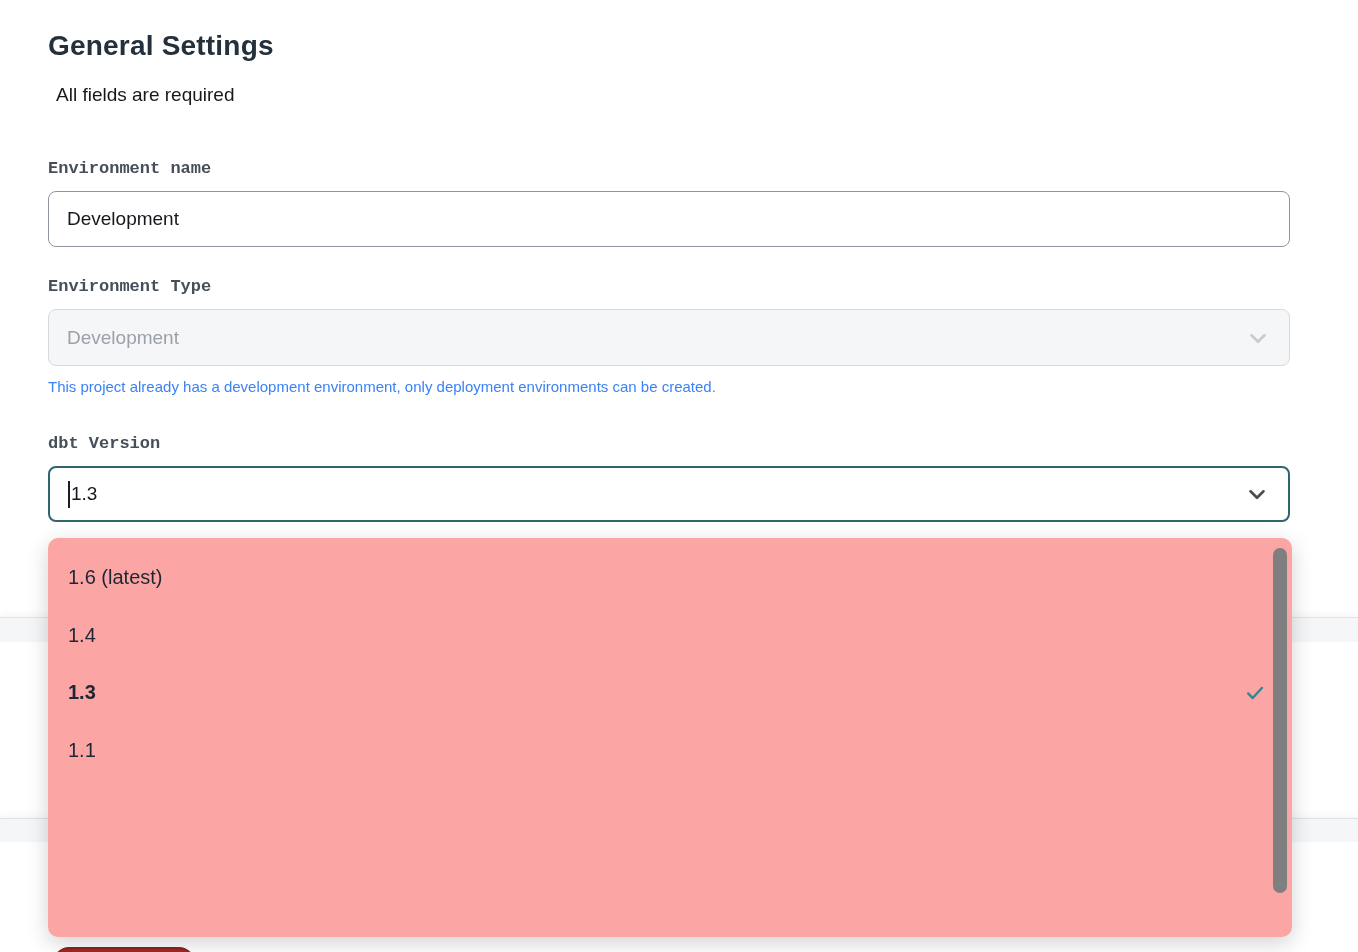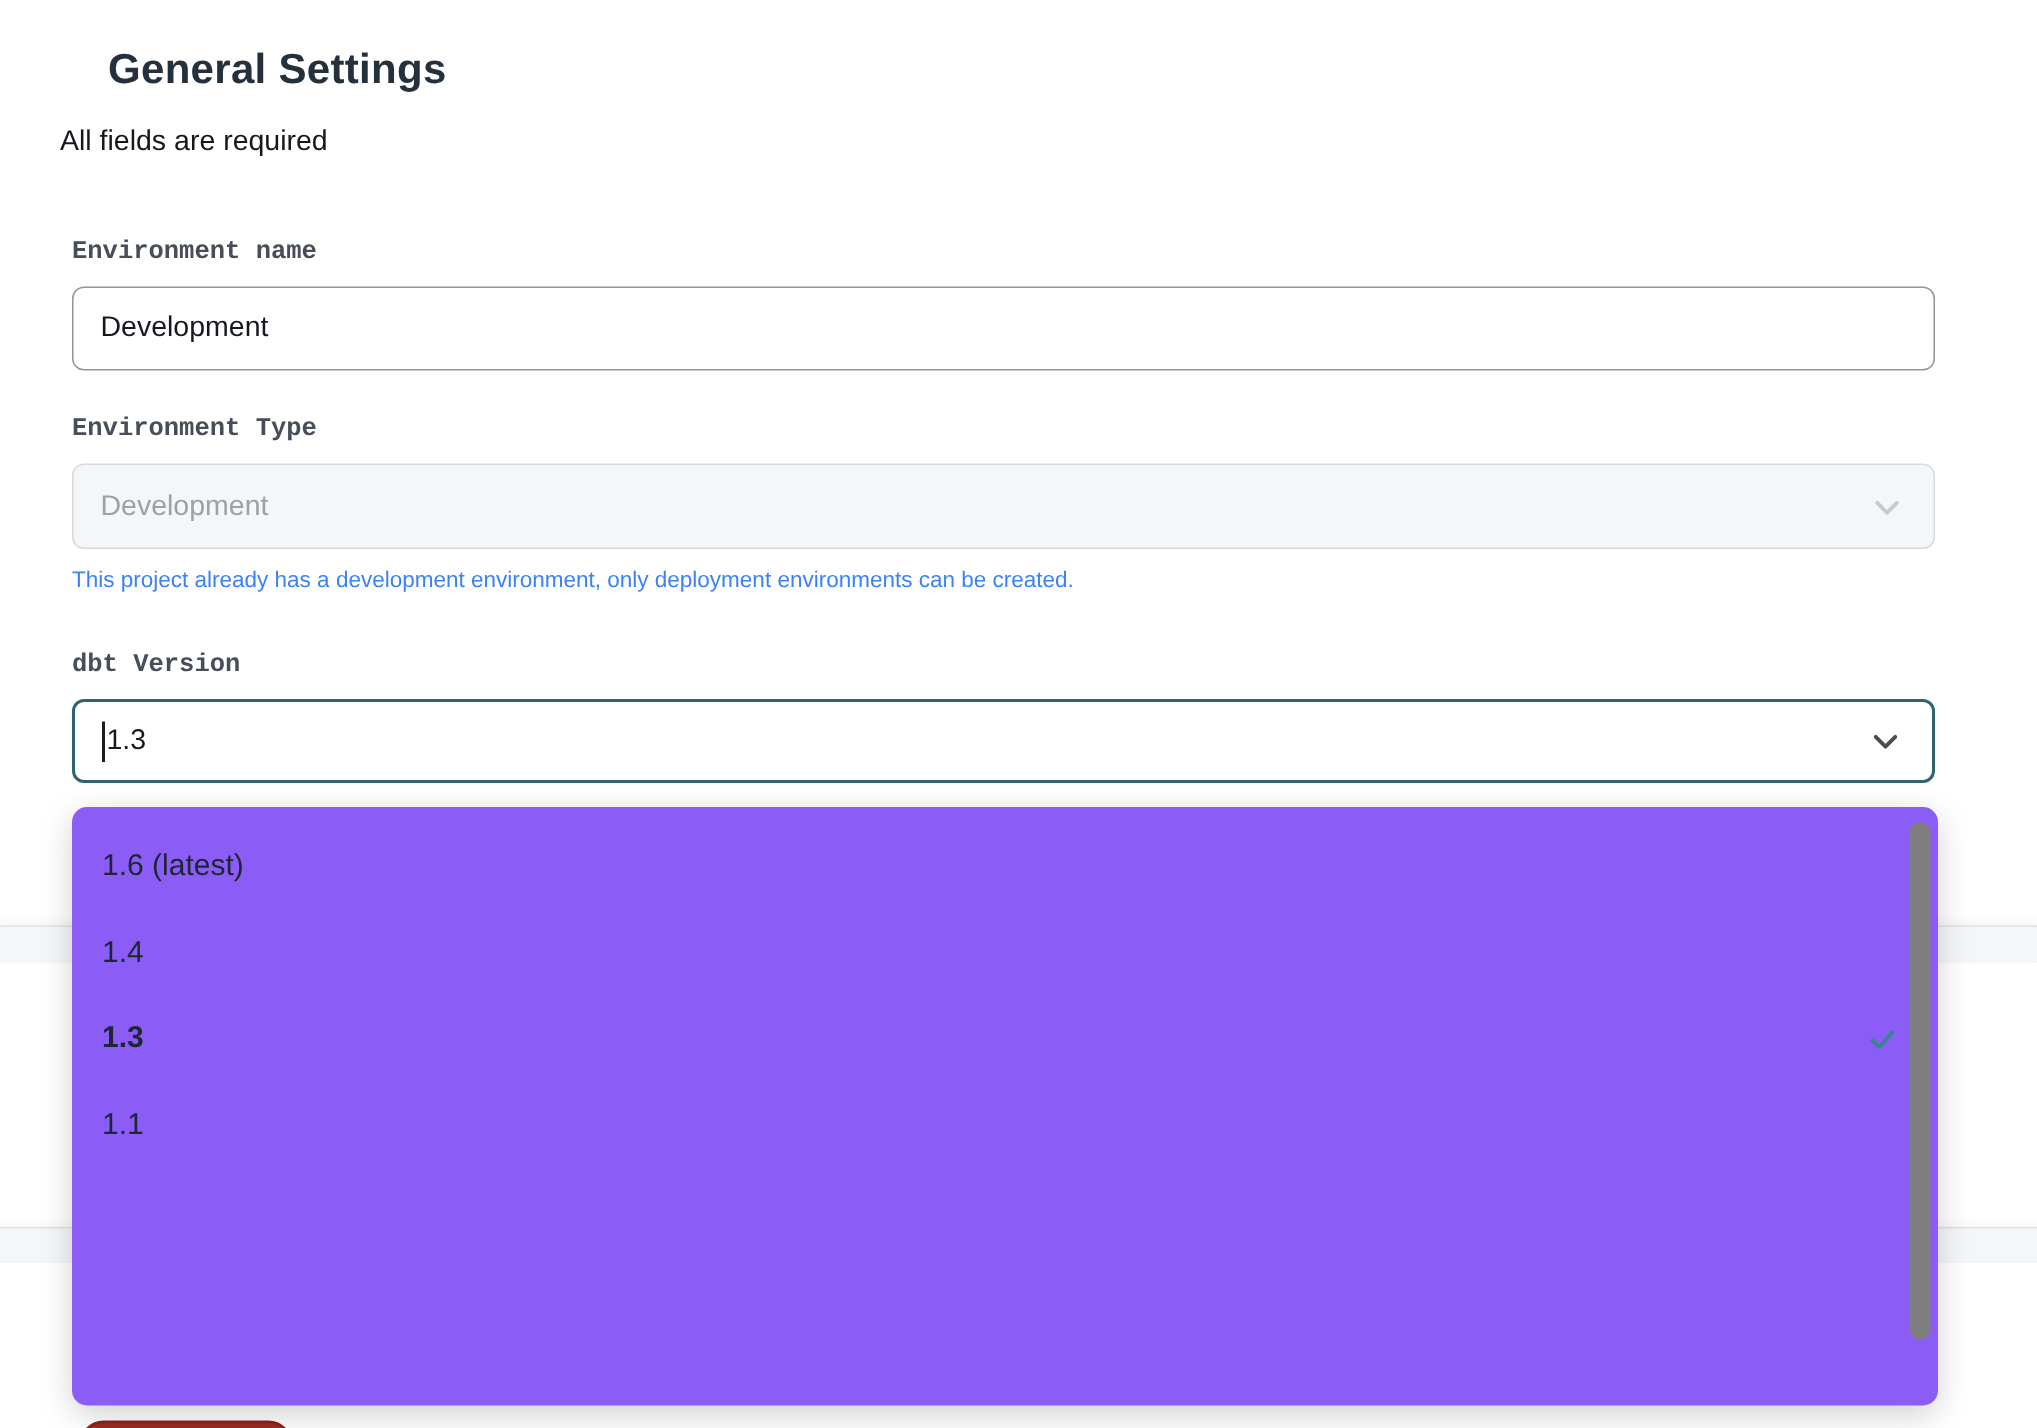--- a/index.html
+++ b/index.html
@@ -18,24 +18,23 @@
     border-top: 1px solid #dfe2e6;
     box-shadow: 0 -3px 6px rgba(0,0,0,0.04);
   }
   .bg-band.band-1 { top: 617px; }
   .bg-band.band-2 { top: 818px; height: 24px; }
 
   .page-title {
     position: absolute; left: 48px; top: 30px;
     font-size: 28px; font-weight: 700; color: #24303c;
     letter-spacing: 0.2px;
-    margin-left: 24px;
   }
   .page-subtitle {
-    position: absolute; left: 40px; top: 84px;
+    position: absolute; left: 56px; top: 84px;
     font-size: 19px; color: #15191e;
   }
 
   .field-label {
     position: absolute; left: 48px;
     font-size: 17px; font-weight: 700; color: #454e59; font-family: Liberation Mono, monospace;
   }
   .label-env-name { top: 159px; }
   .label-env-type { top: 277px; }
   .label-dbt-version { top: 434px; }
@@ -78,21 +77,21 @@
 
   .help-text {
     position: absolute; left: 48px; top: 378px;
     font-size: 15px; color: #3b82f6;
   }
 
   
   .dropdown-panel {
     position: absolute; left: 48px; top: 538px;
     width: 1244px; height: 399px;
-    background: #8b5cf6; border-radius: 10px;
+    background: #fca5a5; border-radius: 10px;
     box-shadow: 0 6px 22px rgba(0,0,0,0.18);
     overflow: hidden; z-index: 5;
   }
   .dropdown-list { position: absolute; left: 0; top: 11px; width: 100%; }
   .dd-item {
     position: relative; height: 57.5px;
     display: flex; align-items: center;
     padding-left: 20px; cursor: pointer;
     font-size: 20px; color: #1c2733;
   }

